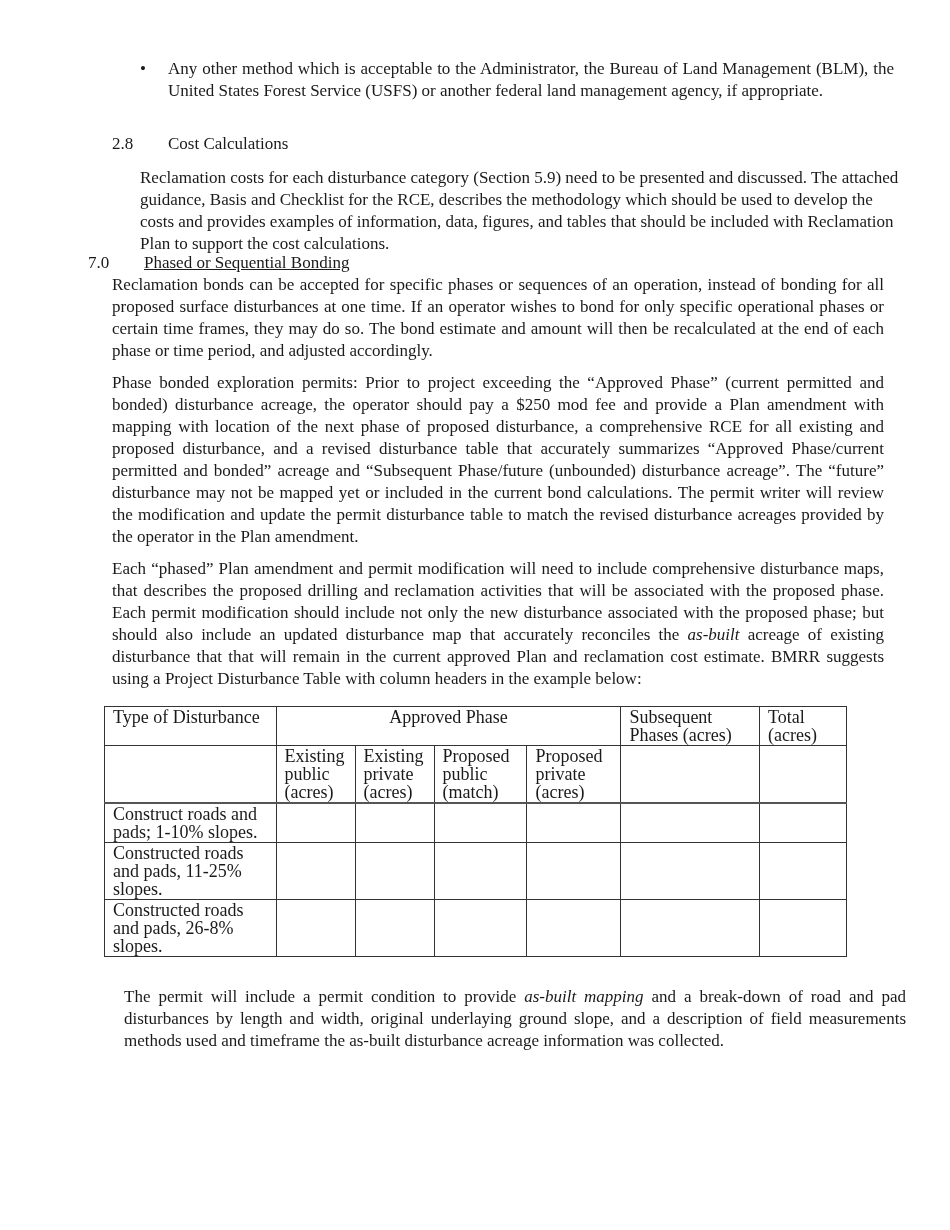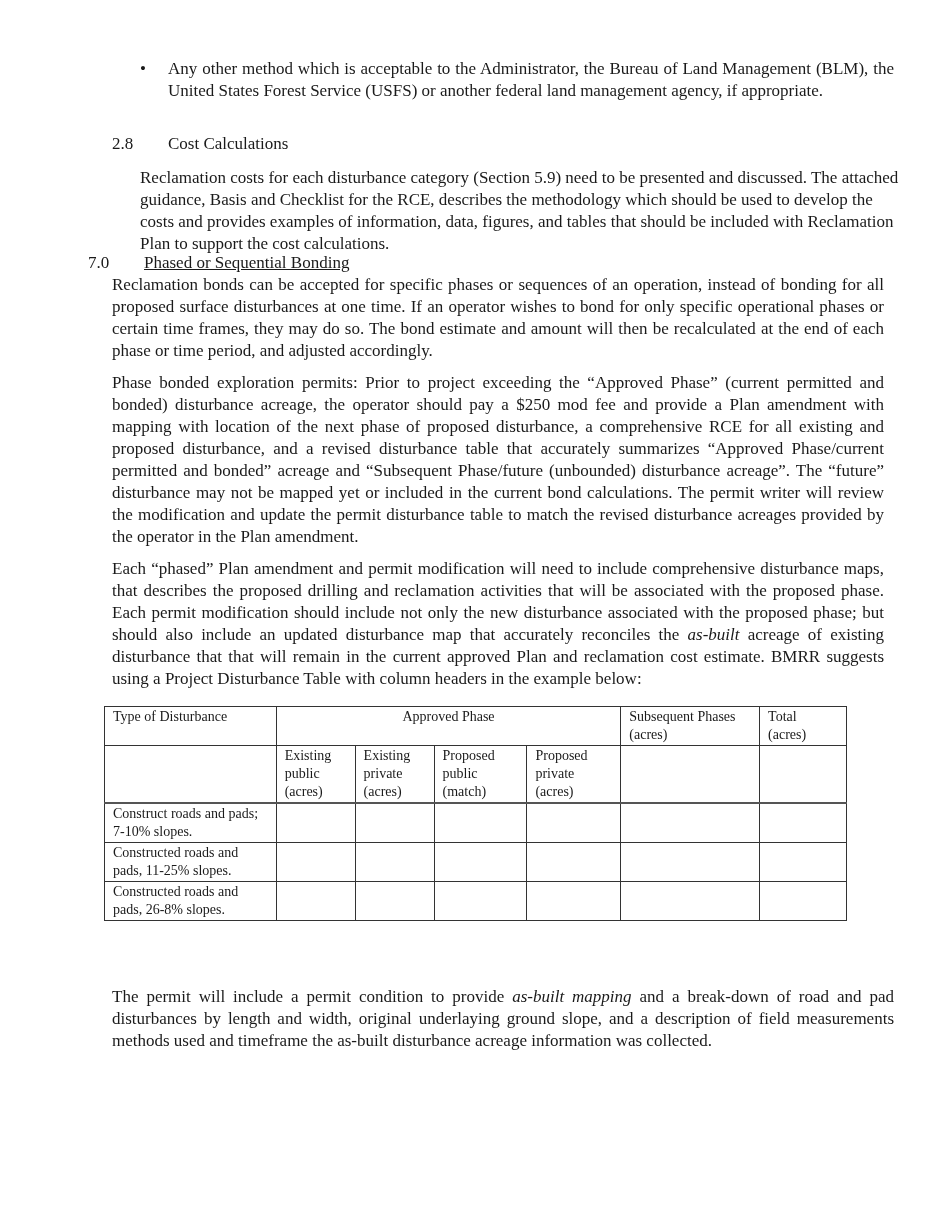--- a/index.html
+++ b/index.html
@@ -24,30 +24,30 @@
 
   .sec70 { position: absolute; left: 56px; top: 252px; width: 840px; }
   .sec70-head { display: flex; margin-left: 32px; }
   .sec70-num { width: 56px; }
   .sec70-title { text-decoration: underline; }
   .sec70-body { margin-left: 56px; width: 782px; }
   .para { margin: 0 10px 10px 0; }
 
   .dist-table {
     position: absolute; left: 104px; top: 706px; width: 743px;
-    border-collapse: collapse; font-size: 14px; line-height: 18px;
+    border-collapse: collapse; font-size: 18px; line-height: 18px;
   }
   .dist-table td, .dist-table th {
     border: 1px solid #333; padding: 1px 8px; vertical-align: top;
     font-weight: normal; text-align: left;
   }
   .dist-table .center { text-align: center; }
   .dist-table tr.thick-top td { border-top: 2px solid #555; }
 
-  .closing { position: absolute; left: 112px; top: 986px; width: 782px; }
+  .closing { position: absolute; left: 124px; top: 986px; width: 782px; }
 </style>
 </head>
 <body>
 
 <div class="page">
 
   <div class="bullet-block just">
     <div class="bullet-item">
       <span class="bullet-dot">•</span>
       <span>Any other method which is acceptable to the Administrator, the Bureau of Land Management (BLM), the United States Forest Service (USFS) or another federal land management agency, if appropriate.</span>
@@ -94,21 +94,21 @@
     <tr style="height:55px">
       <td></td>
       <td>Existing public (acres)</td>
       <td>Existing private (acres)</td>
       <td>Proposed public (match)</td>
       <td>Proposed private (acres)</td>
       <td></td>
       <td></td>
     </tr>
     <tr class="thick-top">
-      <td>Construct roads and pads; 7-10% slopes.</td>
+      <td>Construct roads and pads; 1-10% slopes.</td>
       <td></td>
       <td></td>
       <td></td>
       <td></td>
       <td></td>
       <td></td>
     </tr>
     <tr>
       <td class="just">Constructed roads and pads, 11-25% slopes.</td>
       <td></td>

